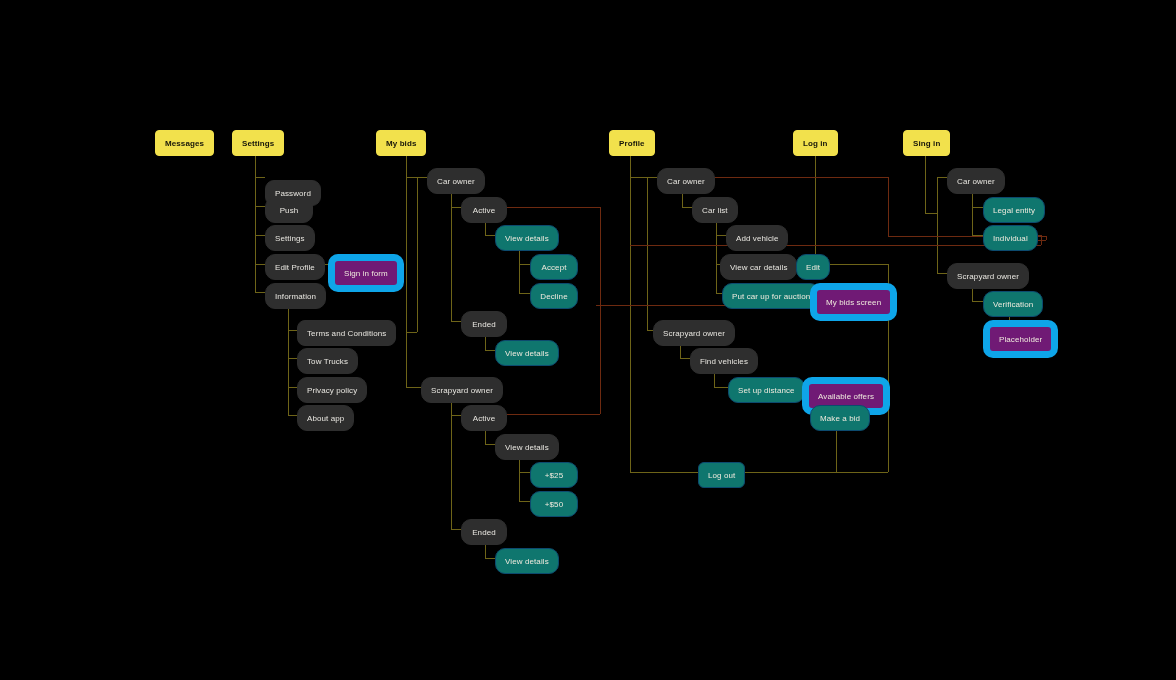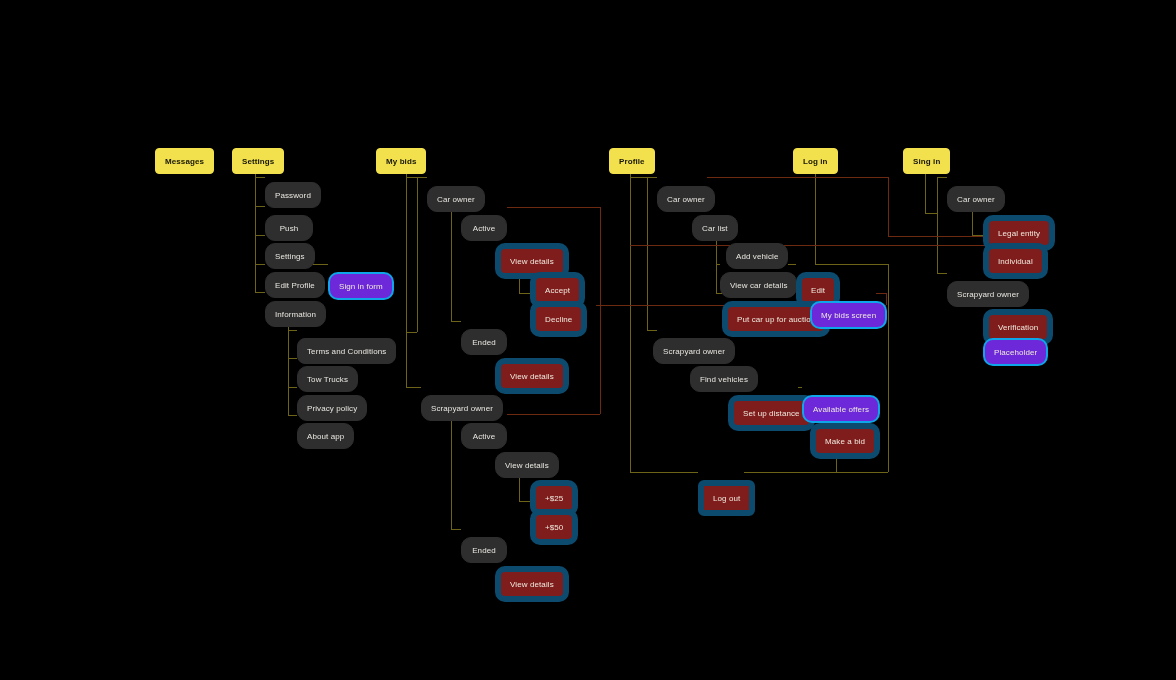--- a/index.html
+++ b/index.html
@@ -15,45 +15,44 @@
     position:absolute;
     box-sizing:border-box;
     display:flex;align-items:center;justify-content:center;
     white-space:nowrap;
     height:20px;
     font-size:8px;
     letter-spacing:0.1px;
     border-radius:10px;
     padding:12px 9px;
     transform:translateY(0);
-    margin-top:18px;
   }
   .node.root{
     background:#F2E14C;
     color:#17160a;
     border:1px solid #F2E14C;
     border-radius:4px;
     font-weight:bold;
     height:19px;
     font-size:8px;
   }
   .node.dark{
     background:#2e2e2e;
     color:#e8e6e0;
     border:1px solid #2e2e2e;
   }
   .node.outline-yellow{
-    background:#7f1d1d;
+    background:#0f766e;
     color:#efeadd;
-    border:6px solid #0c4a6e;
+    border:1px solid #0c4a6e;
   }
   .node.outline-red{
-    background:#6d28d9;
+    background:#701a75;
     color:#efeadd;
-    border:2px solid #0ea5e9;
+    border:7px solid #0ea5e9;
   }
 </style>
 </head>
 <body>
 
 <div id="canvas">
   <svg id="edges" viewBox="0 0 1176 680" xmlns="http://www.w3.org/2000/svg">
     <g id="g-yellow" fill="none" stroke="#6E6418" stroke-width="1" shape-rendering="crispEdges">
         <path d="M255,150 L255,177 M255,177 L265,177"></path>
         <path d="M255,177 L255,206 M255,206 L265,206"></path>
@@ -108,21 +107,21 @@
         <path d="M1046,236 L1046,240 M1046,240 L1035,240"></path>
         <path d="M1035,240 L1035,240"></path>
         <path d="M876,293 L886,293 M886,293 L886,305 M886,305 L596,305 M596,305 L596,305"></path>
         <path d="M1009,235 L1041,235 M1041,235 L1041,245 M1041,245 L630,245"></path>
         <path d="M630,305 L630,305"></path>
       </g>
   </svg>
   <div id="nodes">
       <div class="node root" style="left: 155px; top: 130px; min-width: 48px;">Messages</div>
       <div class="node root" style="left: 232px; top: 130px; min-width: 46px;">Settings</div>
-      <div class="node dark" style="left: 265px; top: 164px; min-width: 48px; border-radius: 9px;">Password</div>
+      <div class="node dark" style="left: 265px; top: 180px; min-width: 48px; border-radius: 9px;">Password</div>
       <div class="node dark" style="left: 265px; top: 197px; min-width: 48px;">Push</div>
       <div class="node dark" style="left: 265px; top: 225px; min-width: 48px;">Settings</div>
       <div class="node dark" style="left: 265px; top: 254px; min-width: 48px;">Edit Profile</div>
       <div class="node outline-red" style="left: 328px; top: 254px; min-width: 54px;">Sign in form</div>
       <div class="node dark" style="left: 265px; top: 283px; min-width: 48px;">Information</div>
       <div class="node dark" style="left: 297px; top: 320px; min-width: 86px; border-radius: 8px;">Terms and Conditions</div>
       <div class="node dark" style="left: 297px; top: 348px; min-width: 52px;">Tow Trucks</div>
       <div class="node dark" style="left: 297px; top: 377px; min-width: 57px;">Privacy policy</div>
       <div class="node dark" style="left: 297px; top: 405px; min-width: 52px;">About app</div>
       <div class="node root" style="left: 376px; top: 130px; min-width: 44px;">My bids</div>

